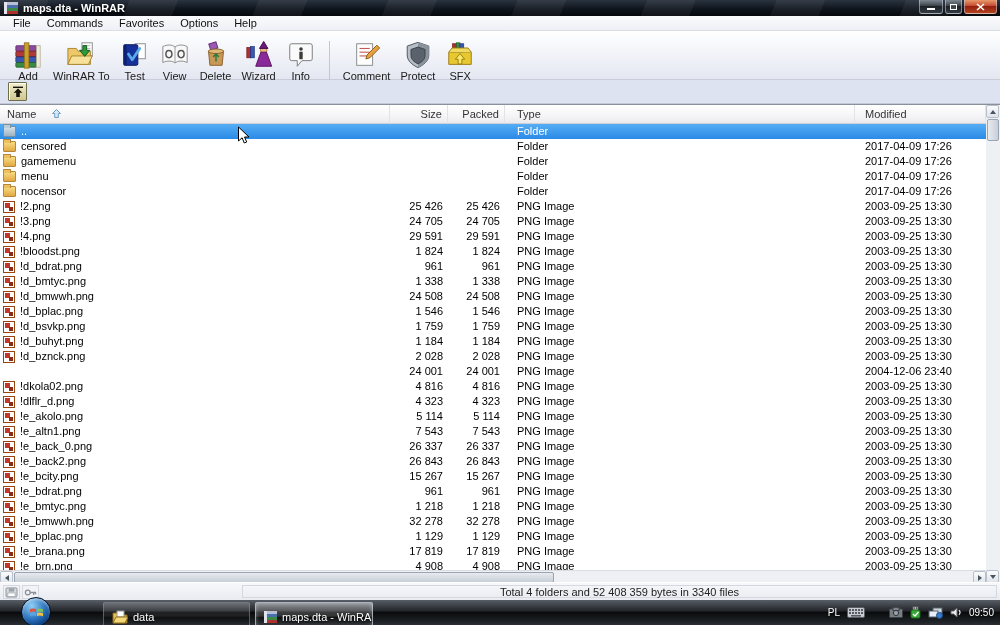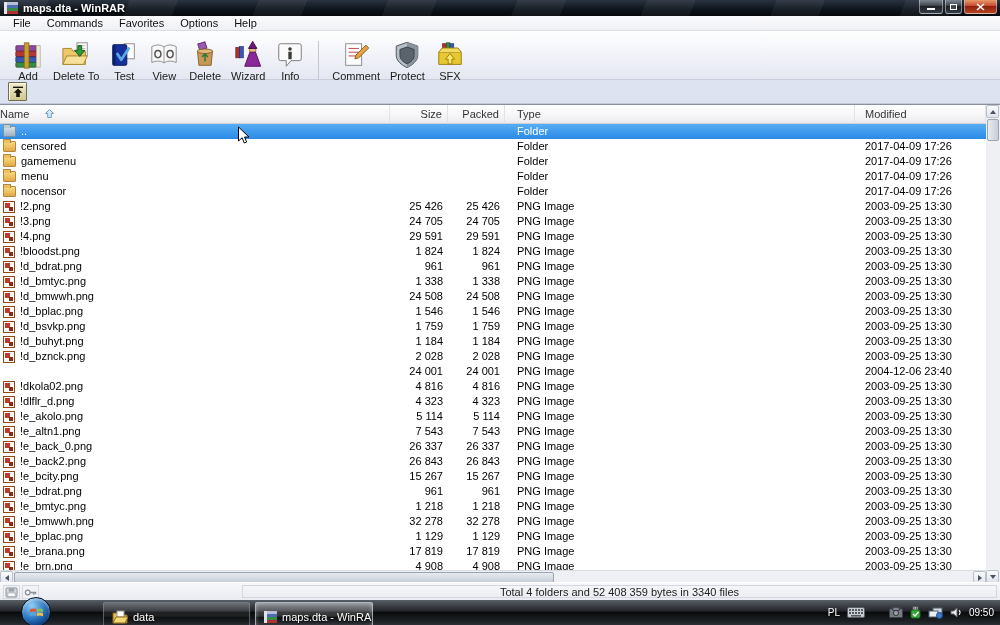--- a/index.html
+++ b/index.html
@@ -49,21 +49,21 @@
     border: 1px solid #6e6e48; box-shadow: inset 1px 1px 0 #fffef0; border-radius: 1px;
     display: flex; align-items: center; justify-content: center; }
 
   
   #filelist { position: absolute; left: 0; top: 104px; width: 1000px; height: 478px;
     background: #fff; border-top: 1px solid #8a909c; }
   .hrow { position: absolute; left: 0; top: 0; width: 986px; height: 19px; }
   .hcell { position: absolute; top: 0; height: 19px; line-height: 18px; font-size: 11px; color: #333;
     background: linear-gradient(#ffffff, #f5f5f7 60%, #ebebef);
     border-right: 1px solid #e2e2e7; border-bottom: 1px solid #cfcfd5; overflow: hidden; white-space: nowrap; }
-  .hc-name { left: 0; width: 390px; display: flex; align-items: center; }
+  .hc-name { left: 0; width: 390px; padding-left: 7px; display: flex; align-items: center; }
   .hc-size { left: 390px; width: 58px; text-align: right; padding-right: 5px; }
   .hc-packed { left: 448px; width: 57px; text-align: right; padding-right: 5px; }
   .hc-type { left: 505px; width: 350px; padding-left: 12px; }
   .hc-modified { left: 855px; width: 131px; padding-left: 10px; }
   .sort-arrow { margin-left: 16px; display: inline-block; }
 
   #rows { position: absolute; left: 0; top: 19px; width: 986px; height: 446px; overflow: hidden; }
   .row { position: relative; height: 15px; width: 986px; }
   .row.selected { background: linear-gradient(#55adf4, #2b8ae6); }
   .row.selected .cell { color: #fff; }
@@ -187,21 +187,21 @@
   </div>
   <div class="tbtn">
     <svg viewBox="0 0 32 32">
       <rect x="17" y="3" width="11" height="14" fill="#fff" stroke="#8a8a8a"></rect>
       <line x1="19" y1="6" x2="26" y2="6" stroke="#b5b5b5"></line>
         <line x1="19" y1="9" x2="26" y2="9" stroke="#b5b5b5"></line>
       <path d="M2 9 h9 l2 3 h13 v14 H2 z" fill="#edc768" stroke="#a8842c"></path>
       <path d="M2 26 l4 -9 h22 l-4 9 z" fill="#f7e09a" stroke="#a8842c"></path>
       <path d="M18 6 v5 h-3.5 l5.5 6.5 5.5 -6.5 H22 v-5 z" fill="#2d9a3a" stroke="#14581c"></path>
     </svg>
-    <span class="tlabel">Delete To</span>
+    <span class="tlabel">WinRAR To</span>
   </div>
   <div class="tbtn">
     <svg viewBox="0 0 32 32">
       <rect x="16" y="4" width="11" height="16" fill="#fff" stroke="#8a8a8a"></rect>
       <rect x="4" y="5" width="15" height="22" rx="1.5" fill="#16309a" stroke="#0a1a5a"></rect>
       <rect x="4" y="5" width="3" height="22" fill="#0d2070"></rect>
       <path d="M9 15 l4 6 8 -12" fill="none" stroke="#5aa8e8" stroke-width="3" stroke-linecap="round" stroke-linejoin="round"></path>
     </svg>
     <span class="tlabel">Test</span>
   </div>

